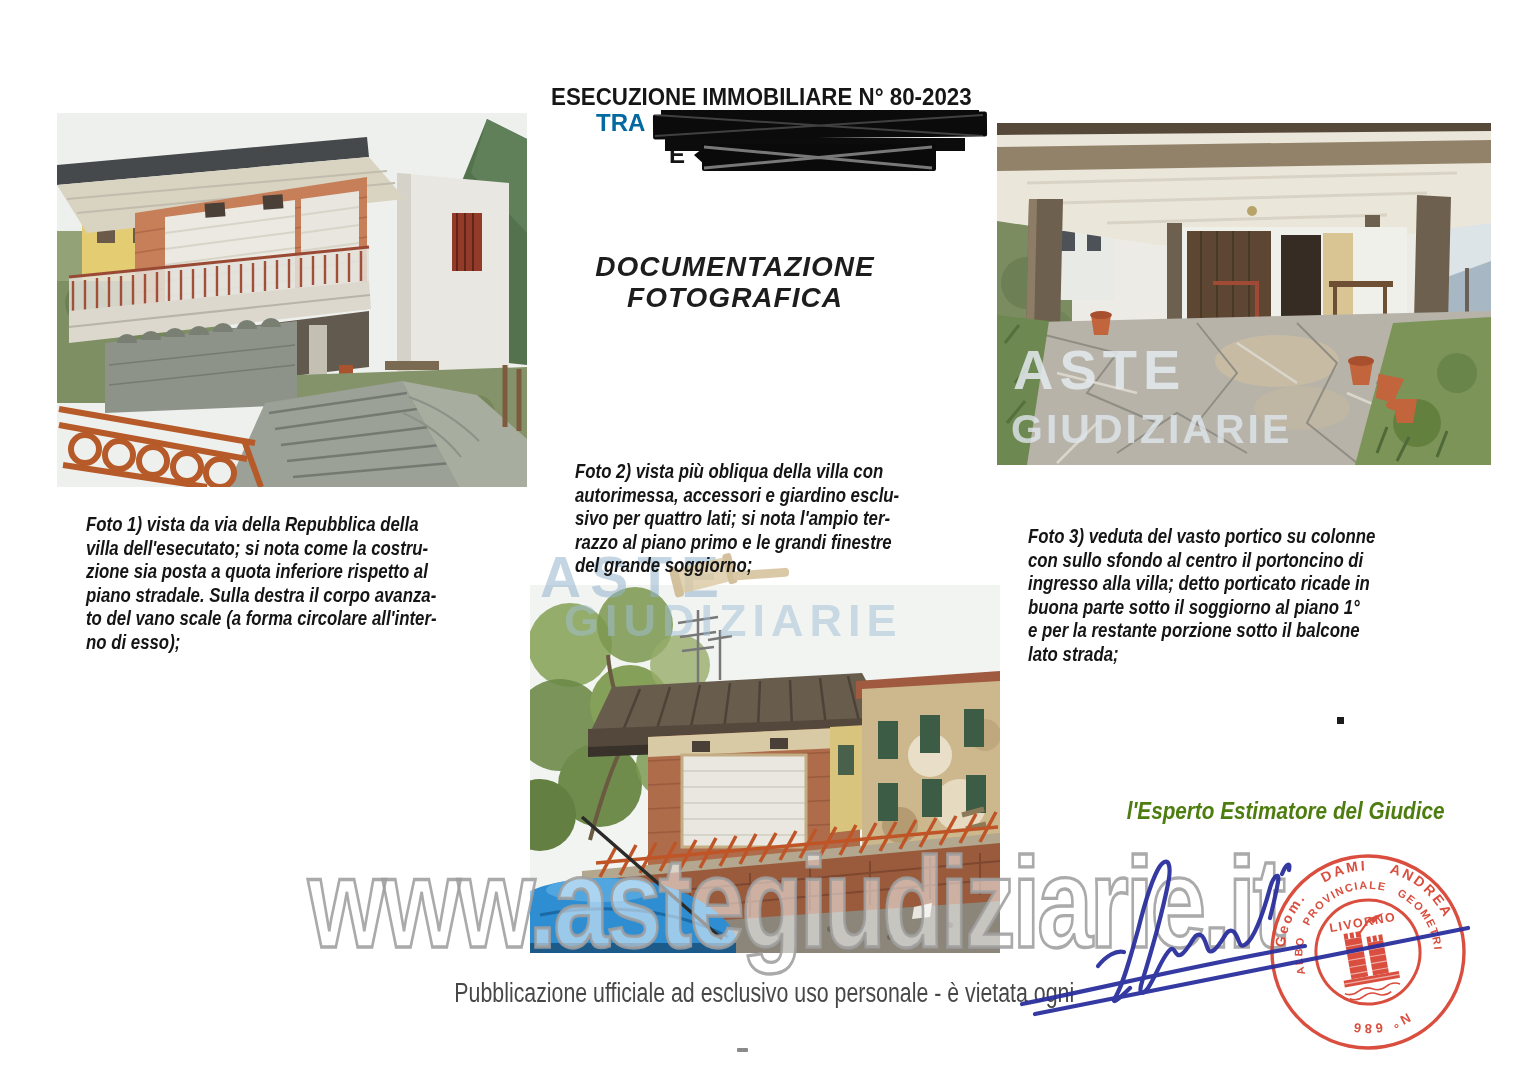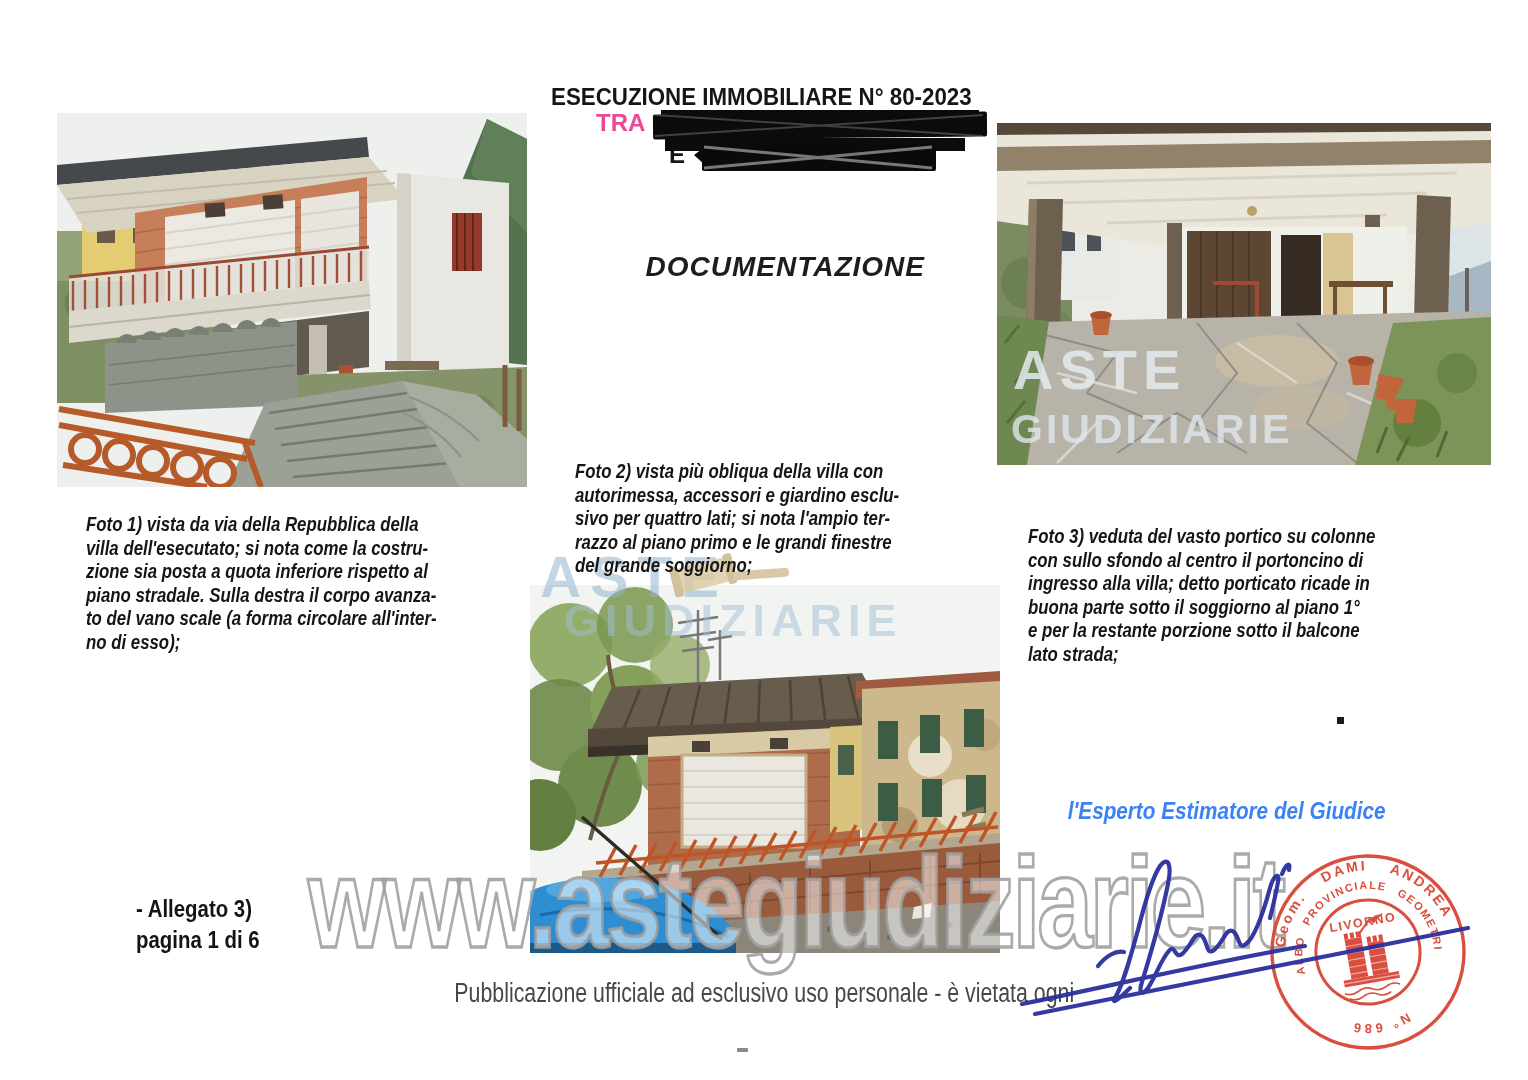--- a/index.html
+++ b/index.html
@@ -2,32 +2,32 @@
 <html><head>
 <meta charset="utf-8">
 <style>
   html,body{margin:0;padding:0;background:#fff}
   .page{position:relative;width:1528px;height:1080px;background:#ffffff;overflow:hidden;
         font-family:"Liberation Sans",sans-serif;}
   .abs{position:absolute}
   
   .doc-title{position:absolute;left:551px;top:84px;font:700 24px/26px "Liberation Sans",sans-serif;
              color:#161616;white-space:nowrap;transform:scaleX(.93);transform-origin:0 0;z-index:4}
-  .tra-label{position:absolute;left:596px;top:110px;font:700 24px/26px "Liberation Sans",sans-serif;color:#ec4899;z-index:4}
+  .tra-label{position:absolute;left:596px;top:110px;font:700 24px/26px "Liberation Sans",sans-serif;color:#0369a1;z-index:4}
   .e-label{position:absolute;left:669px;top:142px;font:700 24px/26px "Liberation Sans",sans-serif;color:#161616;z-index:4}
   
-  .doc-heading{position:absolute;left:545px;top:251px;width:380px;text-align:right;
+  .doc-heading{position:absolute;left:545px;top:251px;width:380px;text-align:center;
                font:italic 700 28px/31px "Liberation Sans",sans-serif;color:#1d1d1d;letter-spacing:1px;z-index:4}
   
   .cap{position:absolute;color:#151515;white-space:pre-line;z-index:4}
   .cx{display:inline-block;font:italic 700 20.5px/23.6px "Liberation Sans",sans-serif;
       transform:scaleX(.82);transform-origin:0 0;white-space:pre-line}
   
-  .expert{position:absolute;left:1050px;top:797px;width:412px;text-align:left;
-          font:italic 700 23px/29px "Liberation Sans",sans-serif;color:#3b82f6;z-index:4}
+  .expert{position:absolute;left:1050px;top:797px;width:412px;text-align:right;
+          font:italic 700 23px/29px "Liberation Sans",sans-serif;color:#4d7c0f;z-index:4}
   .expert .sx{display:inline-block;transform:scaleX(.9)}
   
   .attach{position:absolute;left:136px;top:893px;font:700 24px/31px "Liberation Sans",sans-serif;color:#141414;z-index:4}
   .attach .sx{display:inline-block;transform:scaleX(.85);transform-origin:0 0}
   
   .foot{position:absolute;left:0;width:1528px;text-align:center;color:#474747;
         font:400 27px/30px "Liberation Sans",sans-serif;z-index:4}
   .foot .sx{display:inline-block;transform:scaleX(.79);transform-origin:50% 0;white-space:nowrap}
   
   .sitewm{position:absolute;left:308px;top:838px;font:700 100px/1 "Liberation Sans",sans-serif;
@@ -331,20 +331,21 @@
       <path d="M0,306 C30,292 92,288 132,300 C170,311 198,331 206,352 L206,368 L0,368 Z" fill="#2f8ed2"></path>
       <path d="M10,330 C70,318 142,322 198,352" stroke="#1b6aa6" stroke-width="3" fill="none"></path>
       <ellipse cx="70" cy="305" rx="54" ry="12" fill="#5fb0e4" opacity=".7"></ellipse>
       <rect x="0" y="358" width="206" height="10" fill="#1c5a8a"></rect>
       <line x1="52" y1="232" x2="192" y2="354" stroke="#2a2a28" stroke-width="3.5"></line>
     </g>
   </svg>
 
   <div class="doc-heading">
     <div>DOCUMENTAZIONE</div>
+    <div>FOTOGRAFICA</div>
   </div>
 
   <div class="cap" style="left:86px;top:494px">
     <span class="cx">Foto 1) vista da via della Repubblica della
 villa dell'esecutato; si nota come la costru-
 zione sia posta a quota inferiore rispetto al
 piano stradale. Sulla destra il corpo avanza-
 to del vano scale (a forma circolare all'inter-
 no di esso);</span>
   </div>
@@ -376,24 +377,20 @@
     </svg>
     <div class="a2">GIUDIZIARIE</div>
   </div>
 
   <div class="sitewm">www.astegiudiziarie.it</div>
 
   <div class="expert">
     <div><span class="sx">l'Esperto Estimatore del Giudice</span></div>
   </div>
 
-  <div class="attach">
-    <div><span class="sx">- Allegato 3)</span></div>
-    <div><span class="sx">pagina 1 di 6</span></div>
-  </div>
 
   <svg class="abs" style="left:1262px;top:846px;z-index:5" width="212" height="212" viewBox="0 0 212 212">
     <defs>
       <path id="arcOuter" d="M29,142 A84,84 0 1 1 183,142"></path>
       <path id="arcInner" d="M45,134 A66,66 0 1 1 167,134"></path>
       <path id="arcBottom" d="M166,146 A72,72 0 0 1 46,146"></path>
     </defs>
     <g transform="rotate(-10 106 106)" fill="none" stroke="#d6402f" opacity=".92">
       <circle cx="106" cy="106" r="96" stroke-width="3.4"></circle>
       <circle cx="106" cy="106" r="52" stroke-width="3"></circle>

